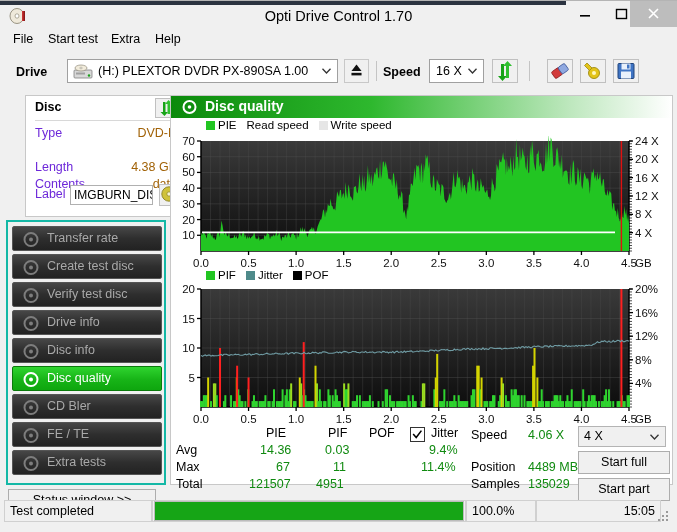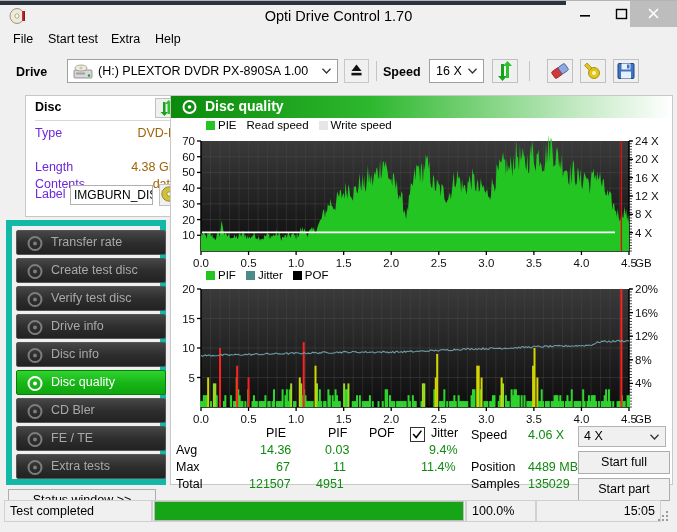--- a/index.html
+++ b/index.html
@@ -106,21 +106,21 @@
     font-size:12px;overflow:hidden;white-space:nowrap;
   }
   .label-box span{position:absolute;left:3px;top:2px;}
   .label-btn{
     position:absolute;left:133px;top:88px;width:22px;height:22px;
     background:#f0f0f0;border:1px solid #c0c0c0;box-sizing:border-box;
   }
   
   .nav{
     position:absolute;left:6px;top:220px;width:160px;height:265px;
-    background:#f0f0f0;border:6px solid #14b8a6;box-sizing:border-box;
+    background:#f0f0f0;border:2px solid #14b8a6;box-sizing:border-box;
   }
   .nav-item{
     position:absolute;left:4px;width:150px;height:25px;
     background:linear-gradient(to bottom,#474747 0%,#2e2e2e 50%,#222222 100%);
     border:1px solid #555;border-radius:2px;box-sizing:border-box;
     color:#a9a9a9;font-size:12.5px;
   }
   .nav-item.active{
     background:linear-gradient(to bottom,#2fd42f 0%,#17b417 55%,#0ea60e 100%);
     border:1px solid #0a7a0a;color:#fff;

